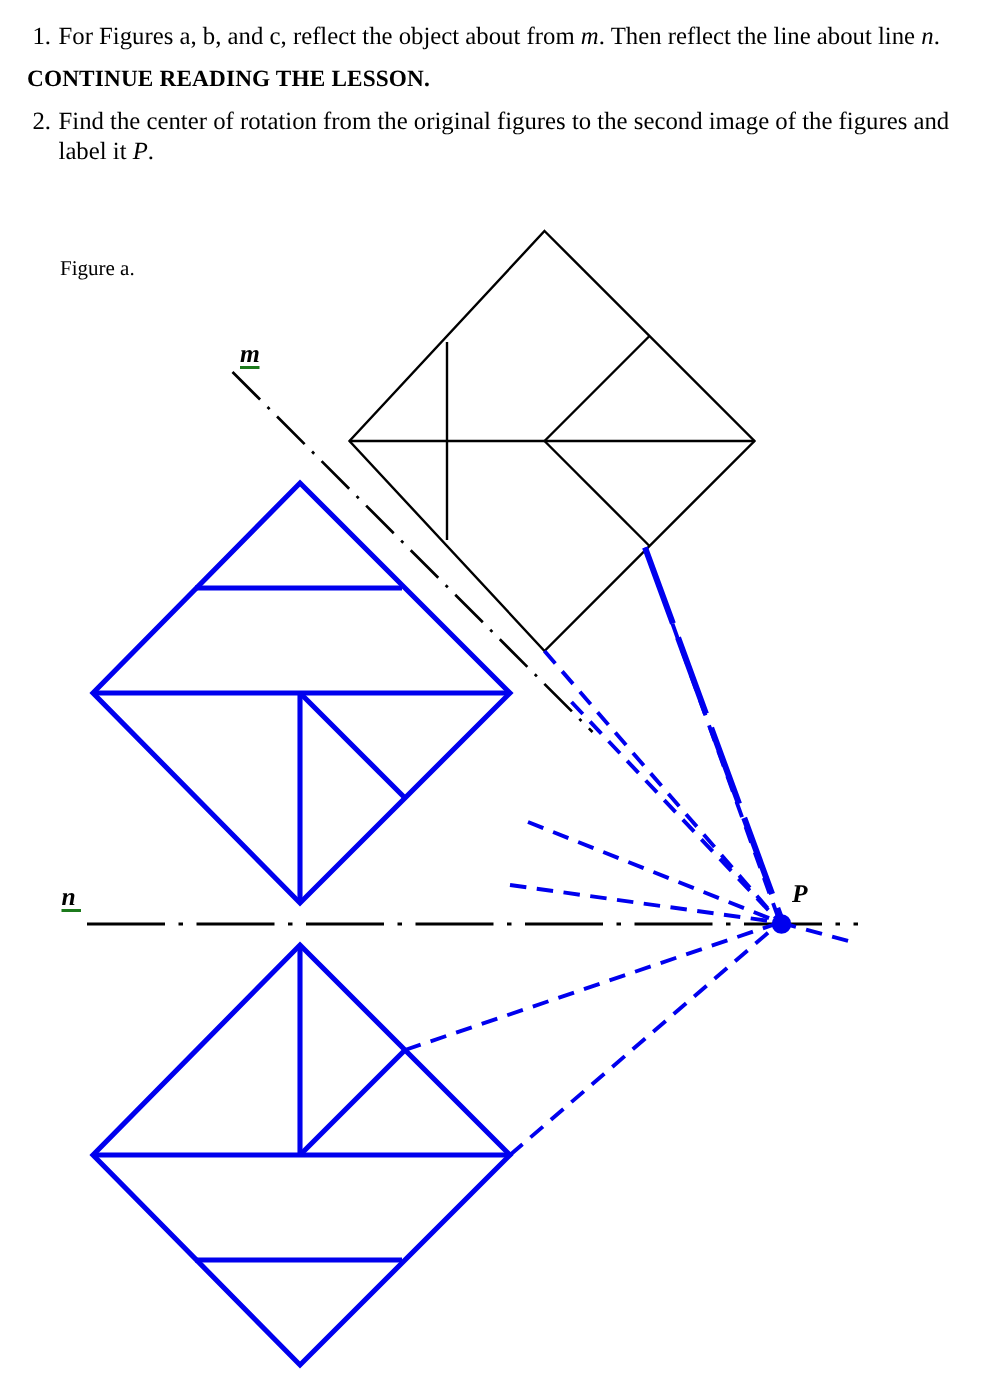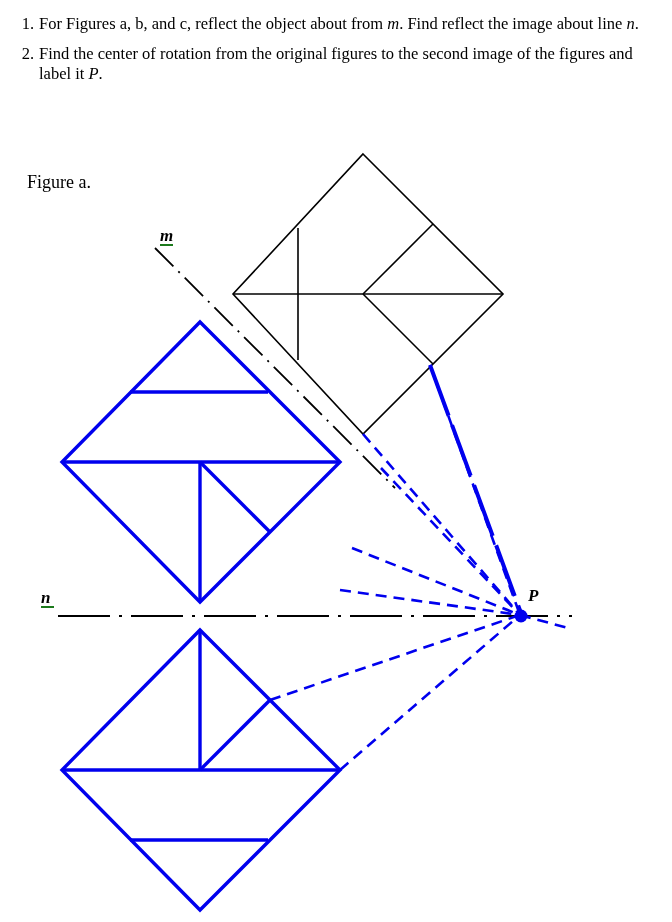--- a/index.html
+++ b/index.html
@@ -48,23 +48,23 @@
     font-style: italic;
   }
   .callout {
     font-weight: bold;
     font-size: 15.5px;
     letter-spacing: 0.1px;
     margin: 0 0 9px 4px;
   }
   .figure-label {
     position: absolute;
-    left: 27px;
+    left: 40px;
     top: 172px;
-    font-size: 18px;
+    font-size: 14px;
   }
   .diagram {
     position: absolute;
     left: 0;
     top: 0;
     width: 672px;
     height: 922px;
   }
   .lbl {
     position: absolute;
@@ -85,23 +85,24 @@
 </style>
 </head>
 <body>
 
 <div class="page">
 
   <div class="instructions">
 
     <div class="item">
       <span class="item-number">1.</span>
-      <span class="item-text"><span>For Figures a, b, and c, reflect the object about from </span><i>m</i><span>. Find reflect the image about line </span><i>n</i><span>.</span></span>
+      <span class="item-text"><span>For Figures a, b, and c, reflect the object about from </span><i>m</i><span>. Then reflect the line about line </span><i>n</i><span>.</span></span>
     </div>
 
+    <div class="callout">CONTINUE READING THE LESSON.</div>
 
     <div class="item">
       <span class="item-number">2.</span>
       <span class="item-text"><span>Find the center of rotation from the original figures to the second image of the figures and label it </span><i>P</i><span>.</span></span>
     </div>
 
   </div>
 
   <div class="figure-label">Figure a.</div>
 

